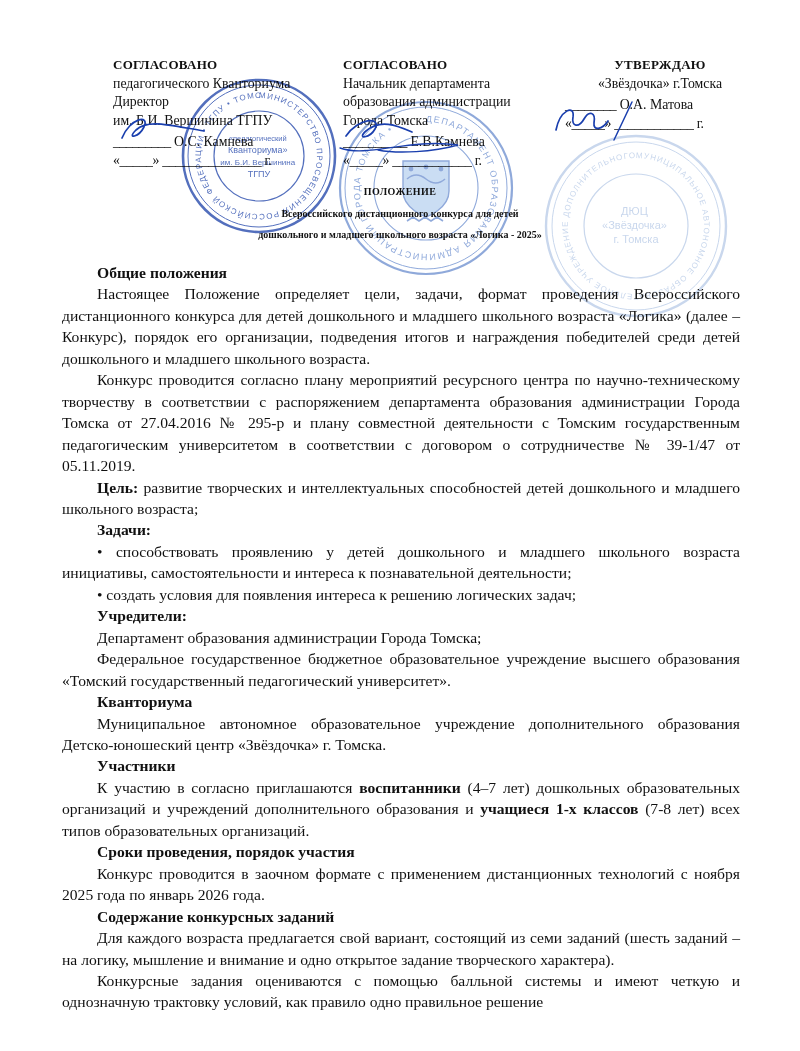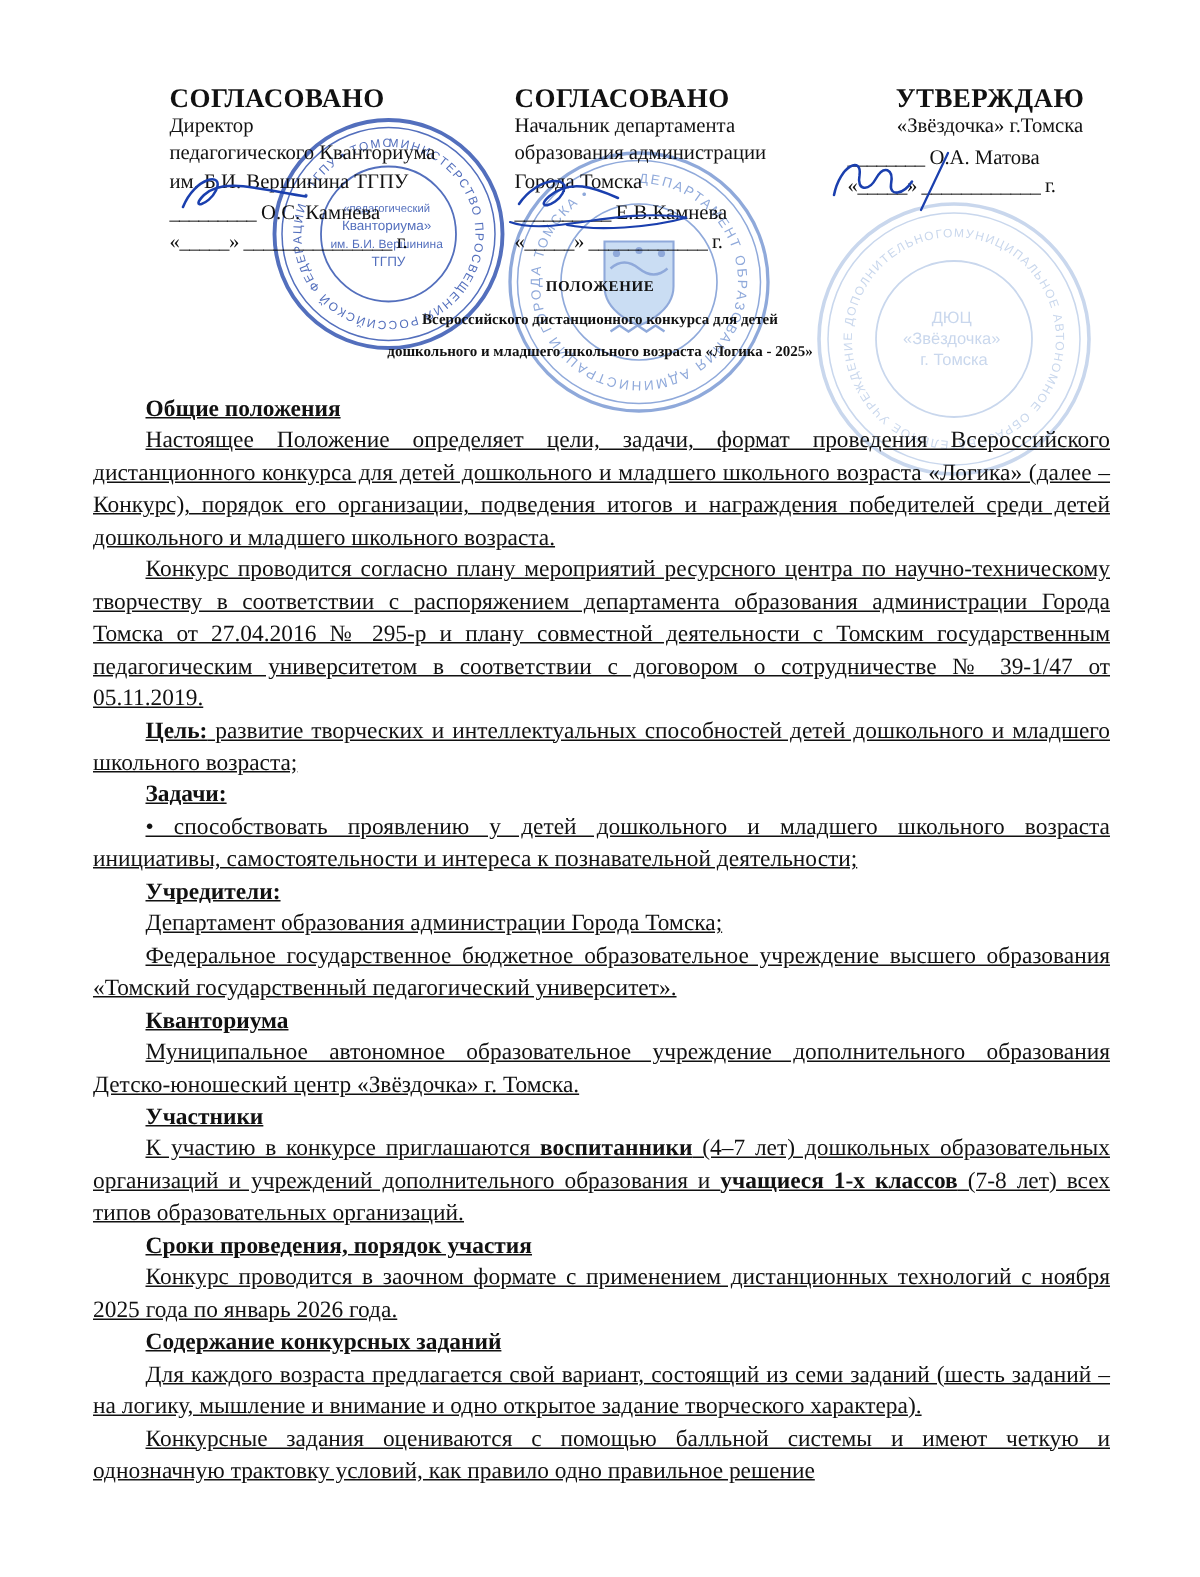--- a/index.html
+++ b/index.html
@@ -10,57 +10,57 @@
   }
   
   .approvals {
     position:absolute; top:56px; left:113px; width:650px;
     display:flex; justify-content:space-between;
   }
   .approval { font-size:13.8px; line-height:18.5px; }
   .approval.ap0 { width:228px; }
   .approval.ap1 { width:212px; }
   .approval.ap2 { width:206px; text-align:center; }
-  .ap-header { font-weight:bold; font-size:18px; letter-spacing:.3px;font-family:Liberation Serif, serif; }
+  .ap-header { font-weight:bold; font-size:13px; letter-spacing:.3px;font-family:Liberation Serif, serif; }
   .ap-line { white-space:nowrap; }
   .ap-sig { margin-top:3px; white-space:nowrap; }
   .ap-sigline { letter-spacing:-.5px; }
   .ap-signer { }
   .ap-date { white-space:nowrap; letter-spacing:-.3px; }
   .approval.ap2 .ap-sig, .approval.ap2 .ap-date { text-align:left; padding-left:8px; }
 
   
   .stamp { position:absolute; mix-blend-mode:multiply; pointer-events:none; }
   .sig-svg { position:absolute; pointer-events:none; }
 
   
   .doc-title { position:absolute; top:181px; left:0; width:100%; text-align:center;
                font-weight:bold; font-size:10px; line-height:21.6px; }
   .doc-title .t-heading { letter-spacing:.4px; }
 
   
   .doc-body { position:absolute; top:262px; left:62px; width:678px; }
-  .par { margin:0; font-size:15.6px; line-height:21.45px; text-indent:35px;text-decoration:underline; }
+  .par { margin:0; font-size:15.6px; line-height:21.45px; text-indent:35px; }
   .par.text { text-align:justify; }
   .par.heading { font-weight:bold; text-align:left; }
   .par .b { font-weight:bold; }
 
   .ring-text { font-family:"Liberation Sans","DejaVu Sans",sans-serif; }
 </style>
 </head>
 <body>
 
 <div class="page">
 
   <div class="approvals">
     <div class="approval ap0">
       <div class="ap-header">СОГЛАСОВАНО</div>
       <div class="ap-lines">
+          <div class="ap-line">педагогического Кванториума</div>
           <div class="ap-line">Директор</div>
-          <div class="ap-line">педагогического Кванториума</div>
           <div class="ap-line">им. Б.И. Вершинина ТГПУ</div>
         </div>
       <div class="ap-sig">
         <span class="ap-sigline">_________</span>
         <span class="ap-signer">О.С. Камнева</span>
       </div>
       <div class="ap-date">«_____» _______________ г.</div>
     </div>
 
     <div class="approval ap1">
@@ -170,27 +170,28 @@
   </div>
 
   <div class="doc-body">
     <div id="paragraphs">
         <p class="par heading"><span class="b">Общие положения</span></p>
         <p class="par text"><span>Настоящее Положение определяет цели, задачи, формат проведения Всероссийского дистанционного конкурса для детей дошкольного и младшего школьного возраста «Логика» (далее – Конкурс), порядок его организации, подведения итогов и награждения победителей среди детей дошкольного и младшего школьного возраста.</span></p>
         <p class="par text"><span>Конкурс проводится согласно плану мероприятий ресурсного центра по научно-техническому творчеству в соответствии с распоряжением департамента образования администрации Города Томска от 27.04.2016 № 295-р и плану совместной деятельности с Томским государственным педагогическим университетом в соответствии с договором о сотрудничестве № 39-1/47 от 05.11.2019.</span></p>
         <p class="par text"><span class="b">Цель:</span><span> развитие творческих и интеллектуальных способностей детей дошкольного и младшего школьного возраста;</span></p>
         <p class="par heading"><span class="b">Задачи:</span></p>
         <p class="par text"><span>• способствовать проявлению у детей дошкольного и младшего школьного возраста инициативы, самостоятельности и интереса к познавательной деятельности;</span></p>
+        <p class="par text"><span>• создать условия для появления интереса к решению логических задач;</span></p>
         <p class="par heading"><span class="b">Учредители:</span></p>
         <p class="par text"><span>Департамент образования администрации Города Томска;</span></p>
         <p class="par text"><span>Федеральное государственное бюджетное образовательное учреждение высшего образования «Томский государственный педагогический университет».</span></p>
         <p class="par heading"><span class="b">Кванториума</span></p>
         <p class="par text"><span>Муниципальное автономное образовательное учреждение дополнительного образования Детско-юношеский центр «Звёздочка» г. Томска.</span></p>
         <p class="par heading"><span class="b">Участники</span></p>
-        <p class="par text"><span>К участию в конкурсе приглашаются </span><span class="b">воспитанники</span><span> (4–7 лет) дошкольных образовательных организаций и учреждений дополнительного образования и </span><span class="b">учащиеся 1-х классов</span><span> (7-8 лет) всех типов образовательных организаций.</span></p>
+        <p class="par text"><span>К участию в согласно приглашаются </span><span class="b">воспитанники</span><span> (4–7 лет) дошкольных образовательных организаций и учреждений дополнительного образования и </span><span class="b">учащиеся 1-х классов</span><span> (7-8 лет) всех типов образовательных организаций.</span></p>
         <p class="par heading"><span class="b">Сроки проведения, порядок участия</span></p>
         <p class="par text"><span>Конкурс проводится в заочном формате с применением дистанционных технологий с ноября 2025 года по январь 2026 года.</span></p>
         <p class="par heading"><span class="b">Содержание конкурсных заданий</span></p>
         <p class="par text"><span>Для каждого возраста предлагается свой вариант, состоящий из семи заданий (шесть заданий – на логику, мышление и внимание и одно открытое задание творческого характера).</span></p>
         <p class="par text"><span>Конкурсные задания оцениваются с помощью балльной системы и имеют четкую и однозначную трактовку условий, как правило одно правильное решение</span></p>
       </div>
 
   </div>
 
 </div>

